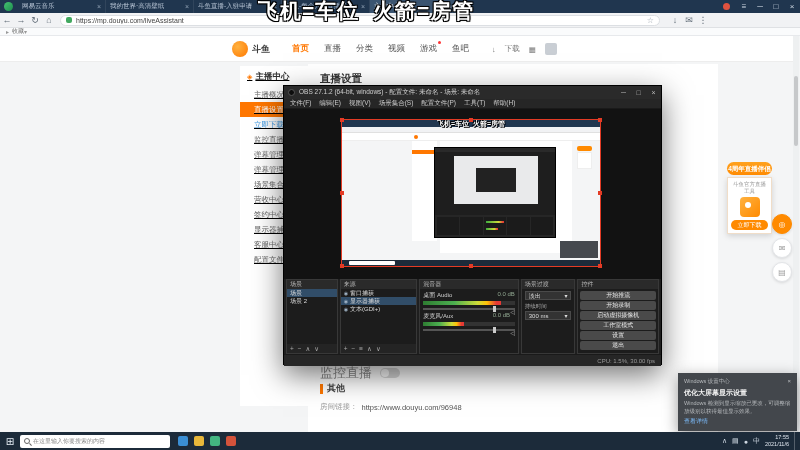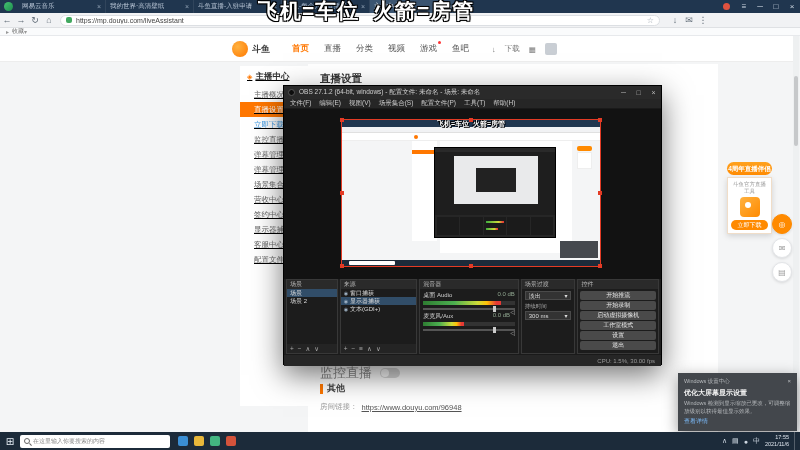--- a/index.html
+++ b/index.html
@@ -55,21 +55,21 @@
   .mc-bar{width:3px;height:10px;background:#ff7700;}
   .mc-sec-t{font-size:9px;font-weight:bold;color:#444;}
   .mc-bottom{position:absolute;left:12px;width:386px;}
   .row-monitor{top:300px;display:flex;align-items:center;gap:8px;position:absolute;}
   .row-monitor .lab{font-size:13px;color:#888;}
   .toggle{width:20px;height:10px;border-radius:5px;background:#d8d8d8;position:relative;}
   .toggle .knob{position:absolute;left:1px;top:1px;width:8px;height:8px;border-radius:50%;background:#fff;}
   .row-other{top:318px;position:absolute;display:flex;align-items:center;gap:4px;}
   .row-link{top:338px;position:absolute;display:flex;align-items:center;gap:4px;font-size:7.5px;}
   .row-link .lab{color:#999;}
-  .row-link .val{color:#555;text-decoration:underline;}
+  .row-link .val{color:#555;}
   .row-ex{top:352px;position:absolute;display:flex;align-items:center;gap:4px;font-size:7.5px;}
   .ex-input{width:112px;height:13px;border:1px solid #ddd;border-radius:2px;font-size:7px;color:#666;line-height:11px;padding:0 4px;background:#fff;}
   .ex-select{width:16px;height:13px;border:1px solid #ddd;border-radius:2px;text-align:center;line-height:11px;font-size:7px;color:#999;background:#fff;}
   .ex-btn{width:30px;height:13px;background:#ff7700;color:#fff;border-radius:2px;font-size:7.5px;text-align:center;line-height:13px;}
 
   .vscroll{position:absolute;left:793px;top:0;width:6px;height:396px;background:#eef0f1;}
   .vthumb{position:absolute;left:1px;top:40px;width:4px;height:70px;border-radius:2px;background:#c6c8ca;}
 
   
   .obs{position:absolute;left:283px;top:85px;width:379px;height:280px;background:#1f1f1f;border:1px solid #000;box-shadow:0 10px 28px rgba(0,0,0,.55);z-index:50;}

